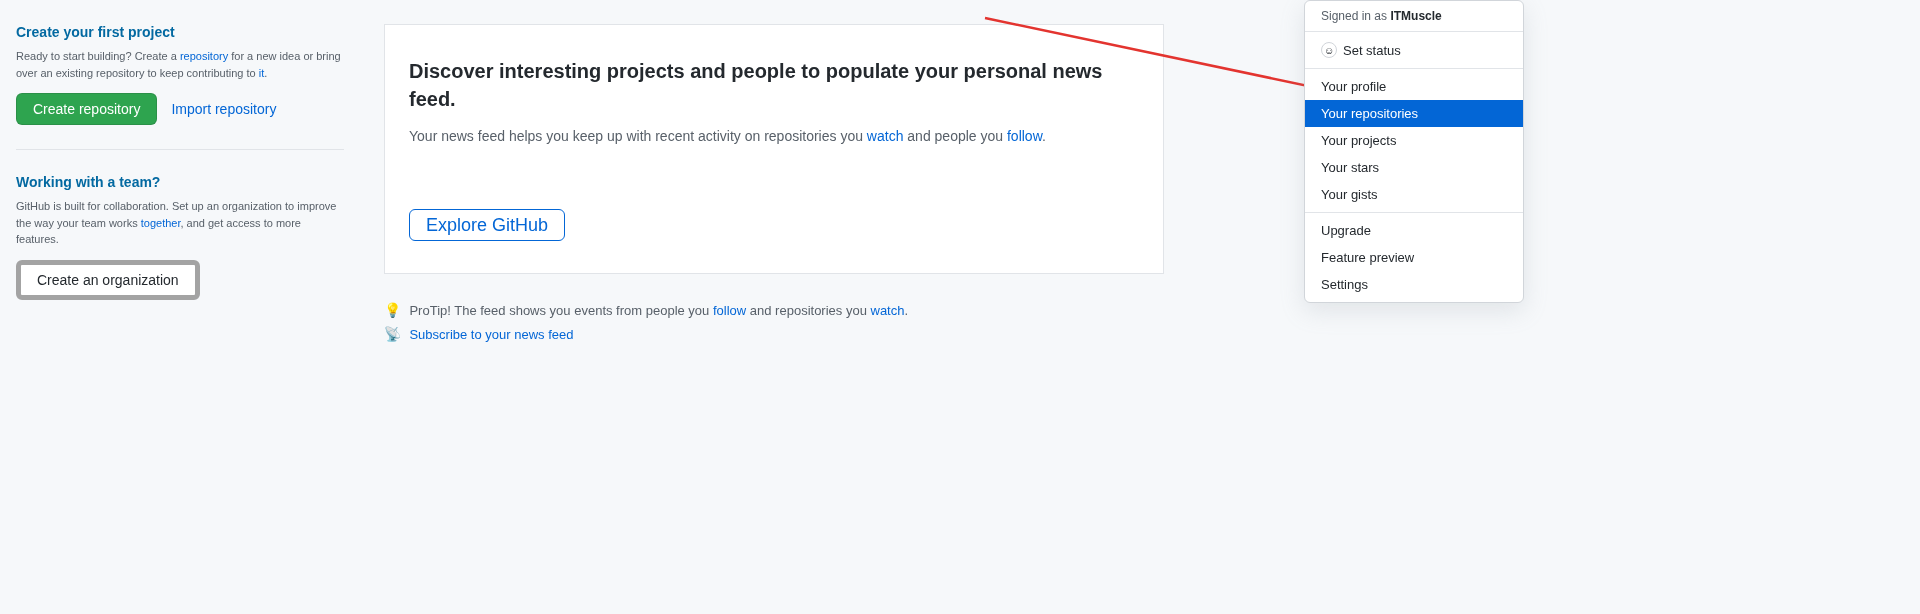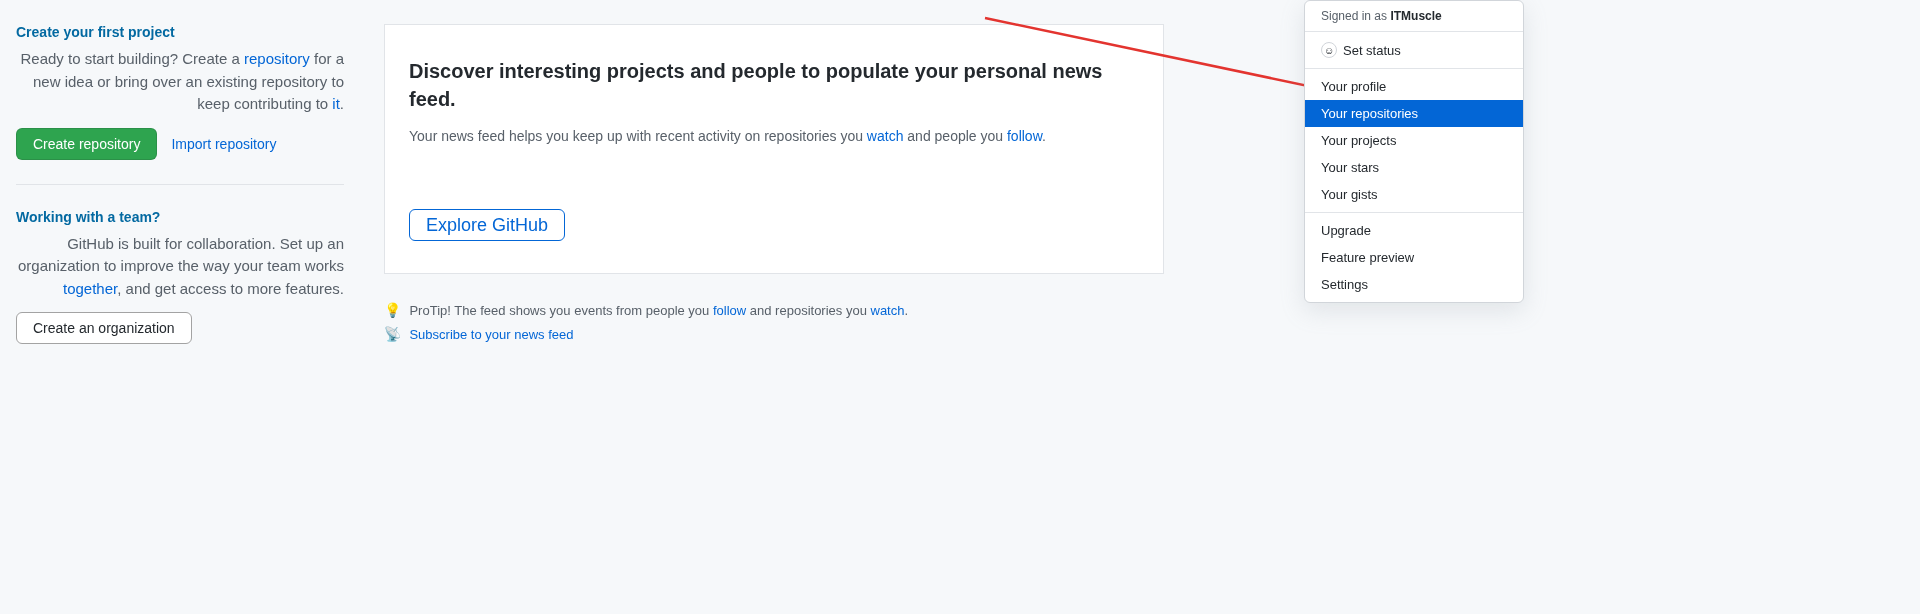--- a/index.html
+++ b/index.html
@@ -33,46 +33,45 @@
     .sidebar-section:last-child {
       border-bottom: none;
     }
     .sidebar-section-title {
       font-weight: 600;
       font-size: 14px;
       margin-bottom: 8px;
       color: #0369a1;
     }
     .sidebar-section-desc {
-      font-size: 15px;
+      font-size: 11px;
       color: #586069;
       line-height: 1.5;
       margin-bottom: 12px;
-      text-align: right;
     }
     .sidebar-section-desc a {
       color: #0366d6;
       text-decoration: none;
     }
     .btn-green {
       background: #2ea44f;
       color: #fff;
       border: 1px solid rgba(27,31,35,.15);
       border-radius: 6px;
       padding: 5px 16px;
       font-size: 14px;
       font-weight: 500;
       cursor: pointer;
       display: inline-block;
       line-height: 20px;
     }
     .btn-outline {
       background: #fff;
       color: #24292e;
-      border: 1px solid #a3a3a3;
+      border: 5px solid #a3a3a3;
       border-radius: 6px;
       padding: 5px 16px;
       font-size: 14px;
       font-weight: 500;
       cursor: pointer;
       display: inline-block;
       line-height: 20px;
       text-decoration: none;
     }
     .import-link {

